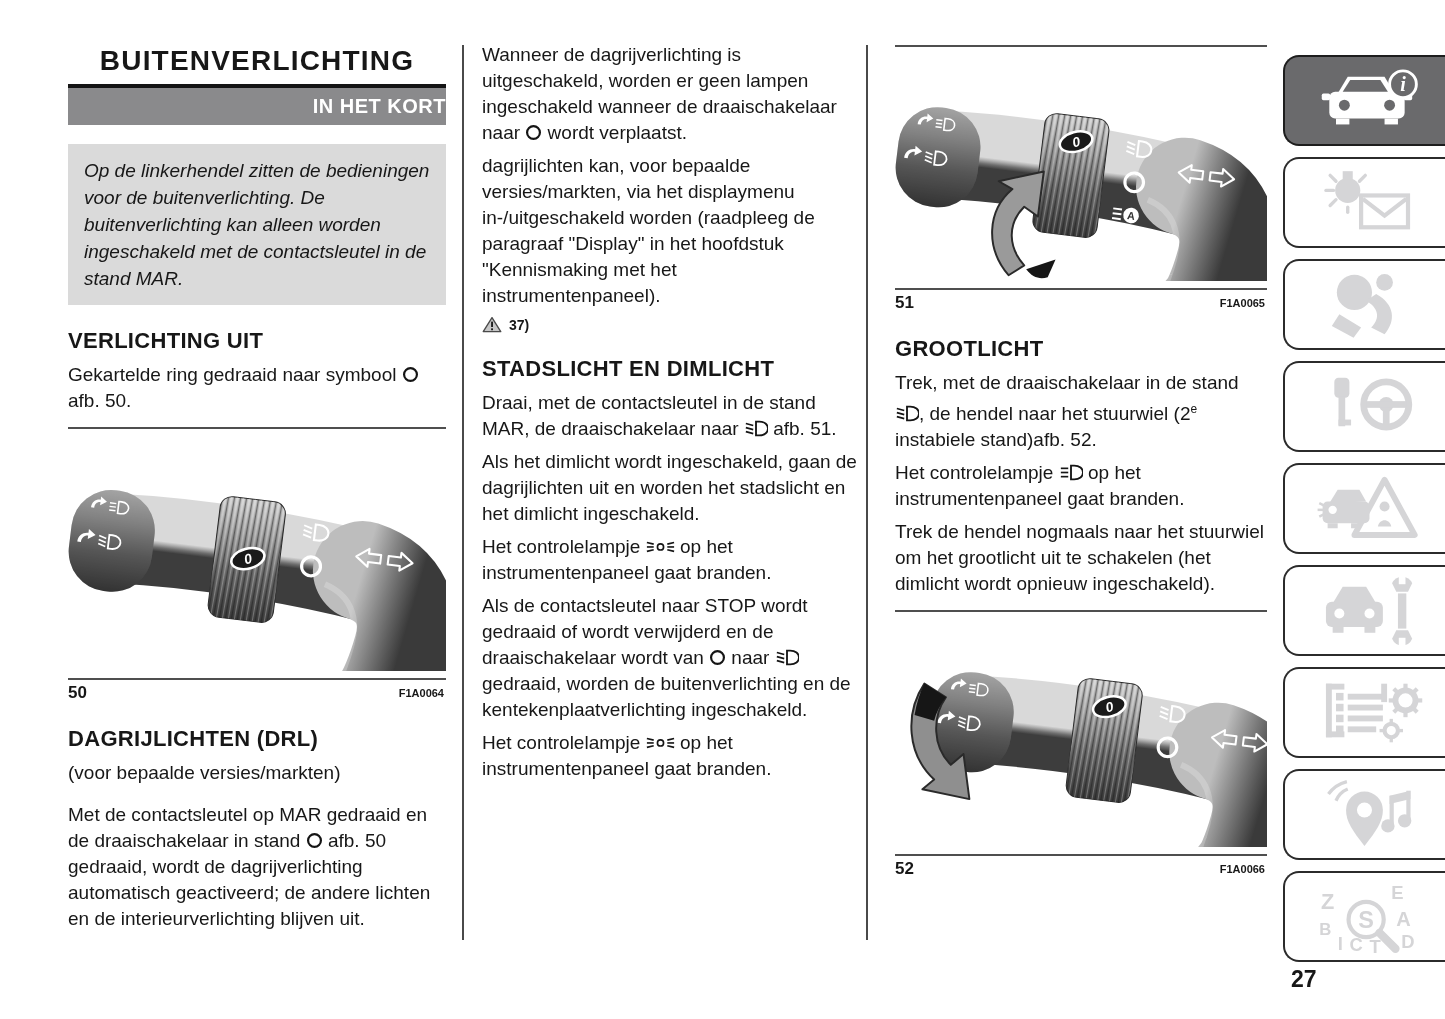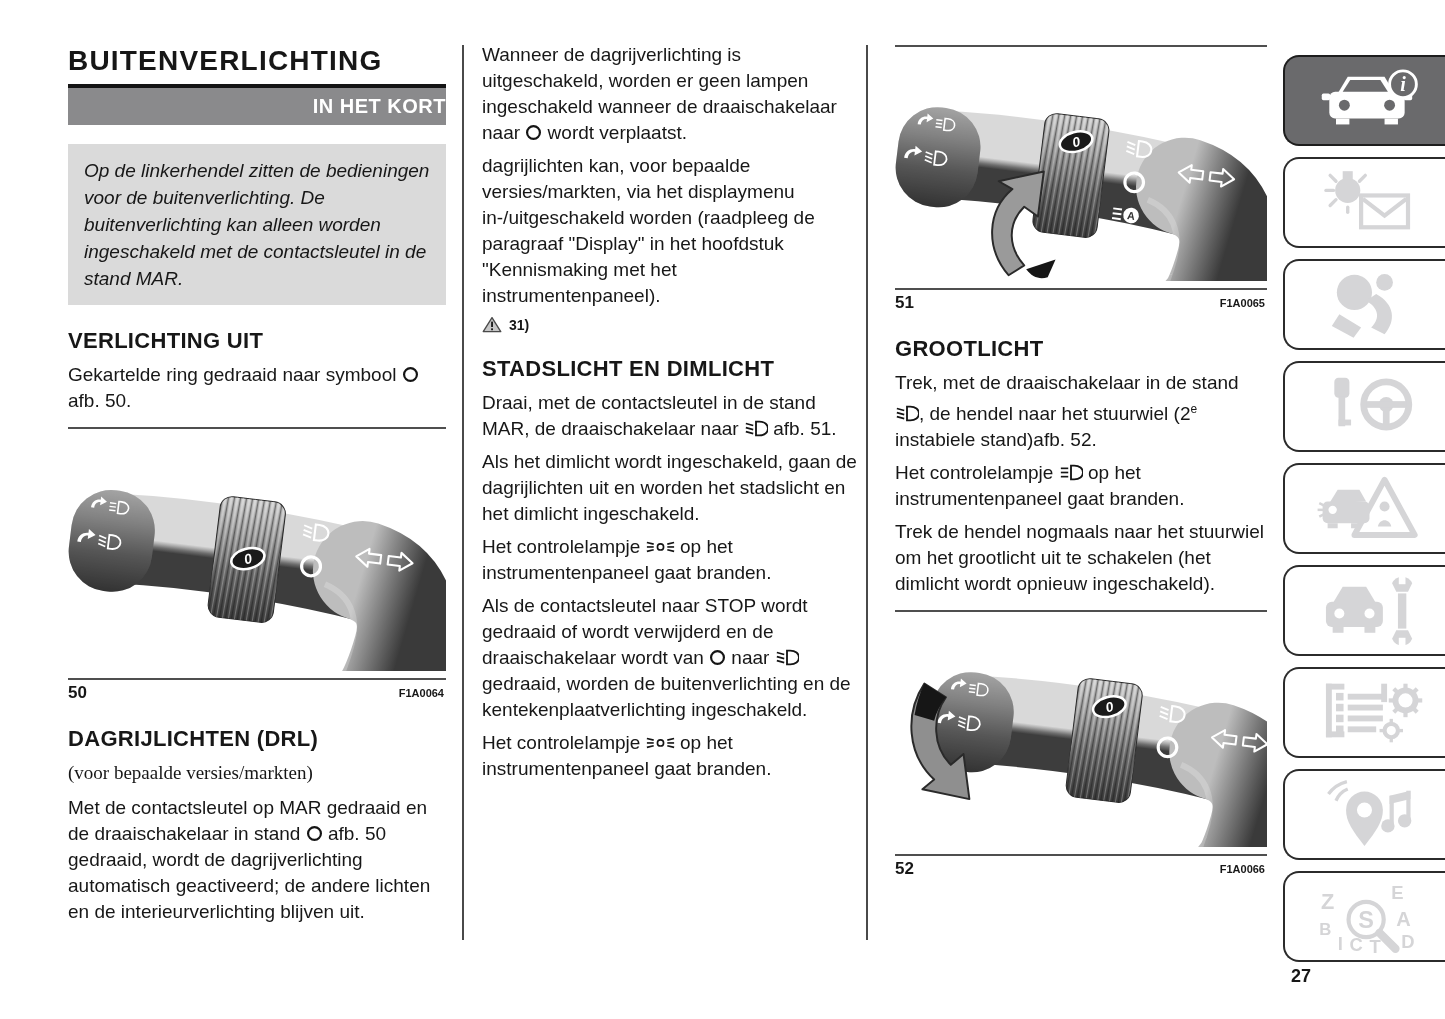--- a/index.html
+++ b/index.html
@@ -6,42 +6,42 @@
   .page{position:relative;width:1445px;height:1019px;background:#fff;overflow:hidden;
         font-family:"Liberation Sans",sans-serif;color:#171717;}
   .col{position:absolute;}
   .col-left{left:68px;top:45px;width:378px;}
   .col-mid{left:482px;top:42px;width:377px;}
   .col-right{left:895px;top:45px;width:372px;}
   .vdiv{position:absolute;width:2px;background:#4a4a4a;top:45px;height:895px;}
   .vdiv1{left:462px;} .vdiv2{left:866px;}
   p{margin:0 0 7px 0;font-size:19px;line-height:26px;}
   h1.title{font-size:28px;font-weight:bold;letter-spacing:1.2px;border-bottom:4px solid #141414;
-           padding-bottom:7px;margin:0;white-space:nowrap;}
+           padding-bottom:7px;margin:0;white-space:nowrap;text-align:center;}
   .kort{background:#8a8a8c;color:#fff;text-align:right;font-weight:bold;font-size:20px;
         padding:7px 0;letter-spacing:.5px;}
   .note{background:#dadada;font-style:italic;font-size:19px;line-height:27px;padding:13px 16px;margin-top:19px;}
   h2{font-size:22px;font-weight:bold;margin:22px 0 8px 0;letter-spacing:.3px;line-height:27px;}
-  .sub{margin-bottom:9px;font-family:Liberation Serif, serif;}
+  .sub{margin-bottom:16px;}
   .figure{margin-top:13px;}
   .figArt{border-top:2px solid #4f4f4f;border-bottom:2px solid #4f4f4f;padding:7px 0;}
   .figCap{display:flex;justify-content:space-between;align-items:center;padding:3px 2px 0 0;}
   .figNum{font-size:17px;font-weight:bold;}
   .figCode{font-size:11px;font-weight:bold;}
   .warn-line{display:flex;align-items:center;gap:7px;margin:1px 0 10px;}
   .warn-ref{font-size:14px;font-weight:bold;}
   .ic{display:inline-block;vertical-align:-2px;color:#151515;}
   .ic svg{display:block;}
   sup{font-size:12px;}
   .sidebar{position:absolute;left:1283px;top:55px;display:flex;flex-direction:column;gap:11px;}
   .tab{width:175px;height:91px;border:2px solid #2b2b2b;border-right:none;border-radius:16px 0 0 16px;
        background:#fff;color:#d5d5d7;display:flex;align-items:center;justify-content:center;box-sizing:border-box;}
   .tab.active{background:#6a6a6c;color:#fff;border-color:#1d1d1d;}
   .tab svg{width:110px;height:72px;}
-  .pageno{position:absolute;left:1291px;top:966px;font-size:18px;font-weight:bold;}
+  .pageno{position:absolute;left:1291px;top:966px;font-size:23px;font-weight:bold;}
 </style>
 </head>
 <body>
 
 <svg width="0" height="0" style="position:absolute" aria-hidden="true">
   <defs>
     <linearGradient id="gMetal" x1="0" y1="0" x2="0" y2="1">
       <stop offset="0" stop-color="#d9d9d9"></stop>
         <stop offset="0.3" stop-color="#a9a9a9"></stop>
       <stop offset="0.62" stop-color="#6e6e6e"></stop>
@@ -176,21 +176,21 @@
     <p>Wanneer de dagrijverlichting is uitgeschakeld, worden er geen lampen ingeschakeld wanneer de draaischakelaar naar <span class="ic"><svg viewBox="0 0 18 18" width="17" height="17">
             <use href="#ic-lights-off"></use>
           </svg></span> wordt verplaatst.</p>
     <p>dagrijlichten kan, voor bepaalde versies/markten, via het displaymenu in-/uitgeschakeld worden (raadpleeg de paragraaf "Display" in het hoofdstuk "Kennismaking met het instrumentenpaneel).</p>
     <div class="warn-line">
       <span class="ic">
         <svg viewBox="0 0 22 19" width="20" height="17">
             <use href="#ic-warning"></use>
           </svg>
       </span>
-      <span class="warn-ref">31)</span>
+      <span class="warn-ref">37)</span>
     </div>
     <h2>STADSLICHT EN DIMLICHT</h2>
     <p>Draai, met de contactsleutel in de stand MAR, de draaischakelaar naar <span class="ic"><svg viewBox="0 0 26 18" width="24" height="17">
             <use href="#ic-dipped-beam"></use>
           </svg></span> afb. 51.</p>
     <p>Als het dimlicht wordt ingeschakeld, gaan de dagrijlichten uit en worden het stadslicht en het dimlicht ingeschakeld.</p>
     <p>Het controlelampje <span class="ic"><svg viewBox="0 0 32 18" width="29" height="17">
             <use href="#ic-position-lights"></use>
           </svg></span> op het instrumentenpaneel gaat branden.</p>
     <p>Als de contactsleutel naar STOP wordt gedraaid of wordt verwijderd en de draaischakelaar wordt van <span class="ic"><svg viewBox="0 0 18 18" width="17" height="17">

